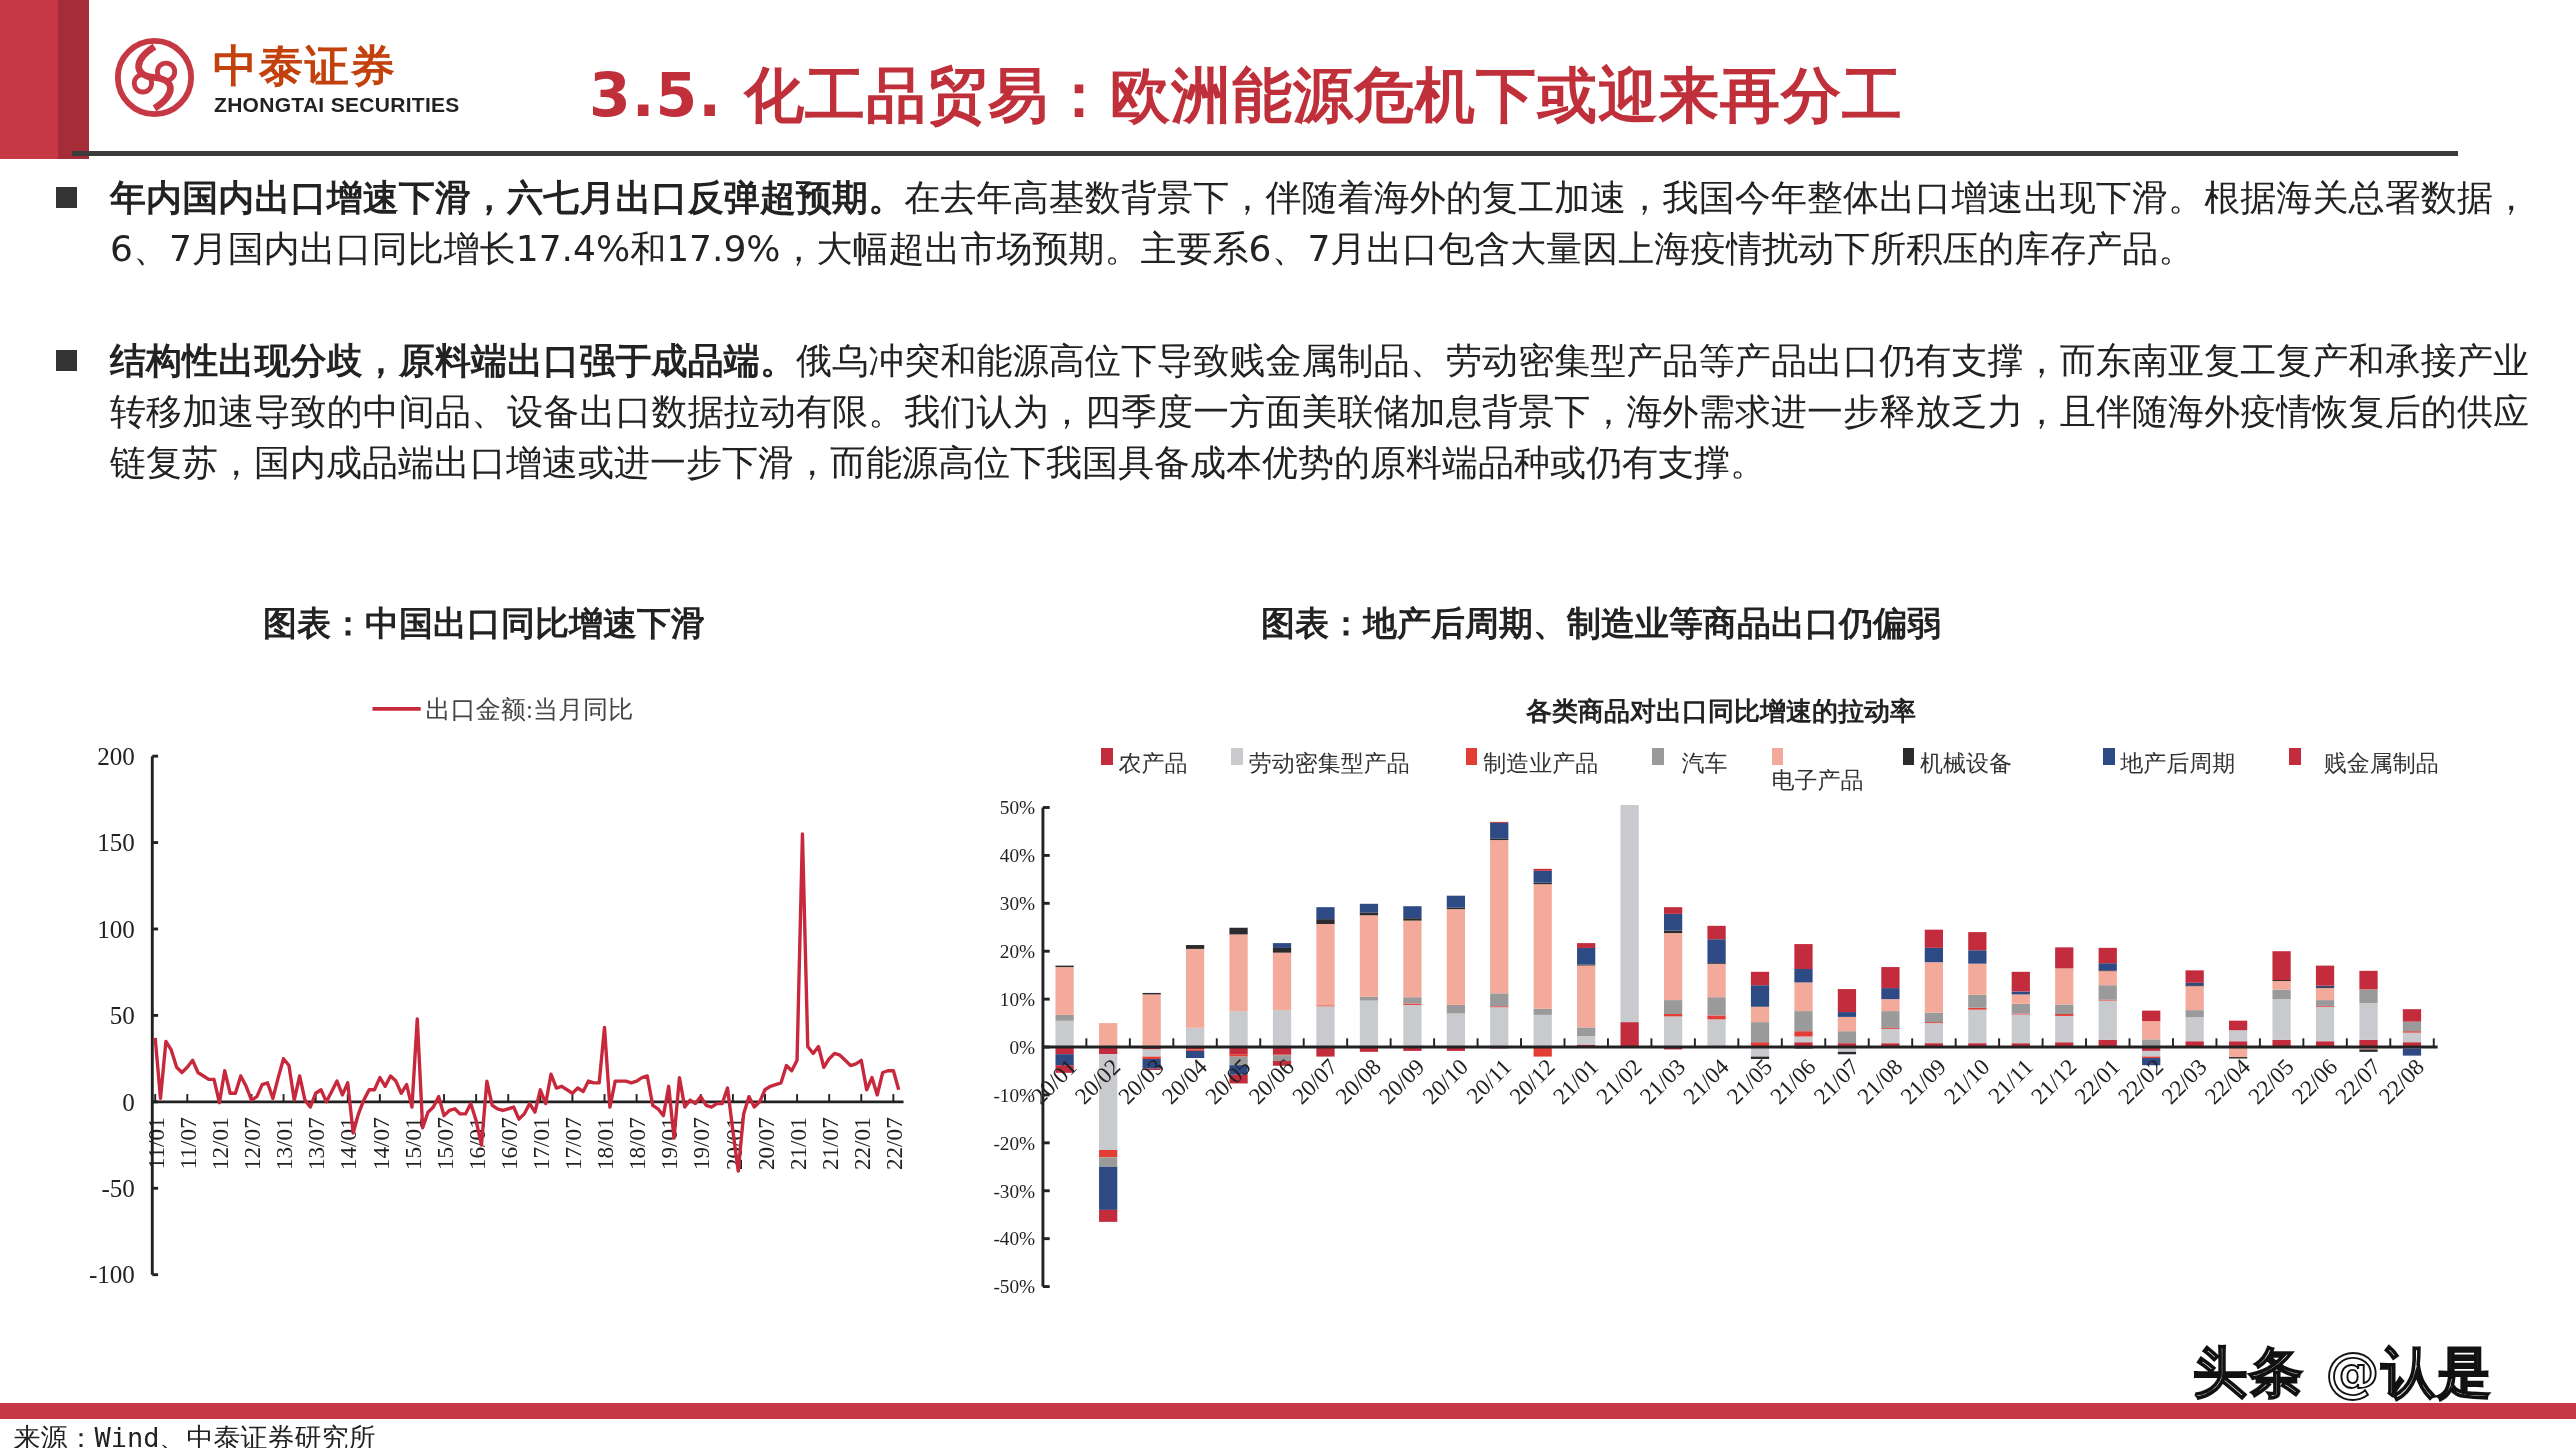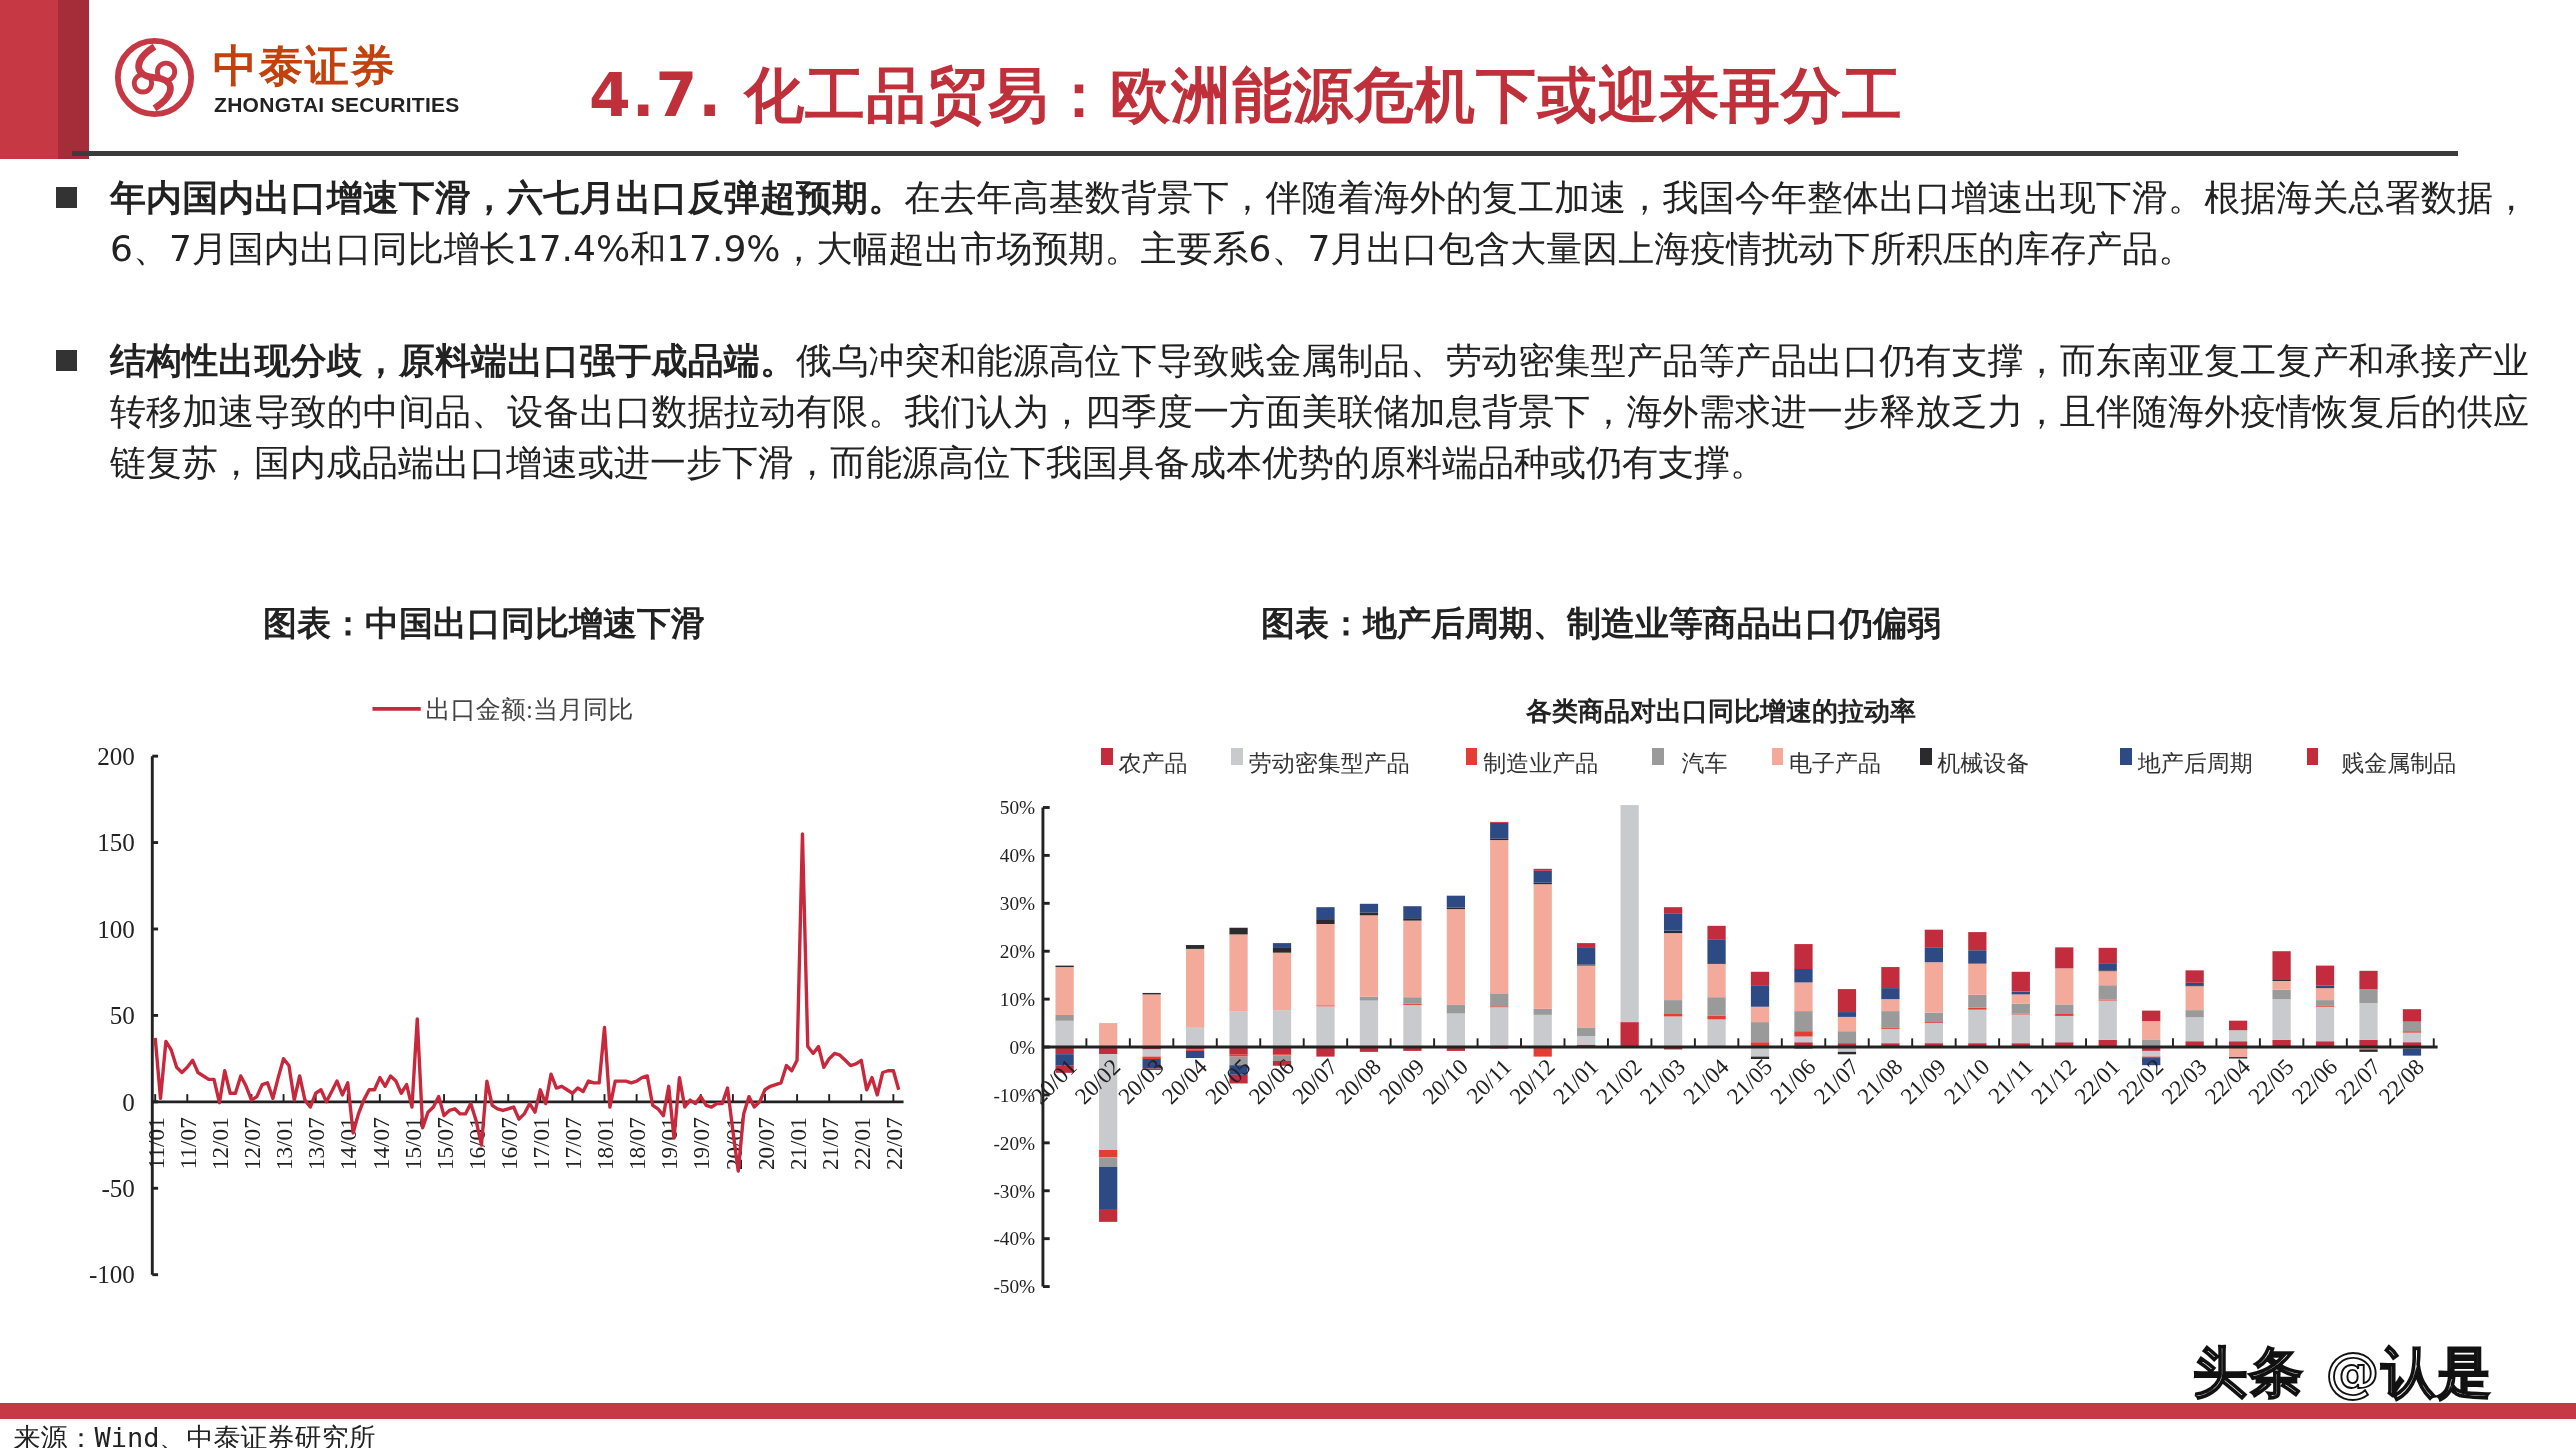--- a/index.html
+++ b/index.html
@@ -35,21 +35,21 @@
   <svg class="logo-circle" viewBox="0 0 84 84" width="81" height="81">
     <circle cx="42" cy="42" r="38" fill="none" stroke="#c63844" stroke-width="6"></circle>
     <path d="M42 10 C 20 24, 20 40, 42 42 C 64 44, 64 60, 42 74" fill="none" stroke="#c63844" stroke-width="7"></path>
     <circle cx="30" cy="48" r="9" fill="none" stroke="#c63844" stroke-width="5"></circle>
     <circle cx="54" cy="36" r="9" fill="none" stroke="#c63844" stroke-width="5"></circle>
   </svg>
   <div class="logo-cn">中泰证券</div>
   <div class="logo-en">ZHONGTAI SECURITIES</div>
 </div>
 
-<div class="abs title">4.7. 化工品贸易：欧洲能源危机下或迎来再分工</div>
+<div class="abs title">3.5. 化工品贸易：欧洲能源危机下或迎来再分工</div>
 <div class="abs rule"></div>
 
 <div class="abs para" style="top:172px;">
   <span class="bullet"></span>
   <div class="txt"><b>年内国内出口增速下滑，六七月出口反弹超预期。</b><span>在去年高基数背景下，伴随着海外的复工加速，我国今年整体出口增速出现下滑。根据海关总署数据，6、7月国内出口同比增长17.4%和17.9%，大幅超出市场预期。主要系6、7月出口包含大量因上海疫情扰动下所积压的库存产品。</span></div>
 </div>
 <div class="abs para" style="top:335px;">
   <span class="bullet"></span>
   <div class="txt"><b>结构性出现分歧，原料端出口强于成品端。</b><span>俄乌冲突和能源高位下导致贱金属制品、劳动密集型产品等产品出口仍有支撑，而东南亚复工复产和承接产业转移加速导致的中间品、设备出口数据拉动有限。我们认为，四季度一方面美联储加息背景下，海外需求进一步释放乏力，且伴随海外疫情恢复后的供应链复苏，国内成品端出口增速或进一步下滑，而能源高位下我国具备成本优势的原料端品种或仍有支撑。</span></div>
 </div>
@@ -133,21 +133,21 @@
       <span>农产品</span>
     </span><span class="legend-item" style="margin-right: 56px;">
       <span class="legend-swatch" style="background: rgb(200, 202, 205);"></span>
       <span>劳动密集型产品</span>
     </span><span class="legend-item" style="margin-right: 54px;">
       <span class="legend-swatch" style="background: rgb(226, 62, 54);"></span>
       <span>制造业产品</span>
     </span><span class="legend-item" style="margin-right: 44px; gap: 12px;">
       <span class="legend-swatch" style="background: rgb(154, 154, 155);"></span>
       <span>汽车</span>
-    </span><span class="legend-item" style="margin-right: 39px;">
+    </span><span class="legend-item" style="margin-right: 39px; flex-direction: column;">
       <span class="legend-swatch" style="background: rgb(244, 170, 154);"></span>
       <span>电子产品</span>
     </span><span class="legend-item" style="margin-right: 91px;">
       <span class="legend-swatch" style="background: rgb(43, 42, 44);"></span>
       <span>机械设备</span>
     </span><span class="legend-item" style="margin-right: 54px;">
       <span class="legend-swatch" style="background: rgb(46, 74, 132);"></span>
       <span>地产后周期</span>
     </span><span class="legend-item" style="margin-right: 4px; gap: 17px;">
       <span class="legend-swatch" style="background: rgb(194, 44, 60);"></span>

